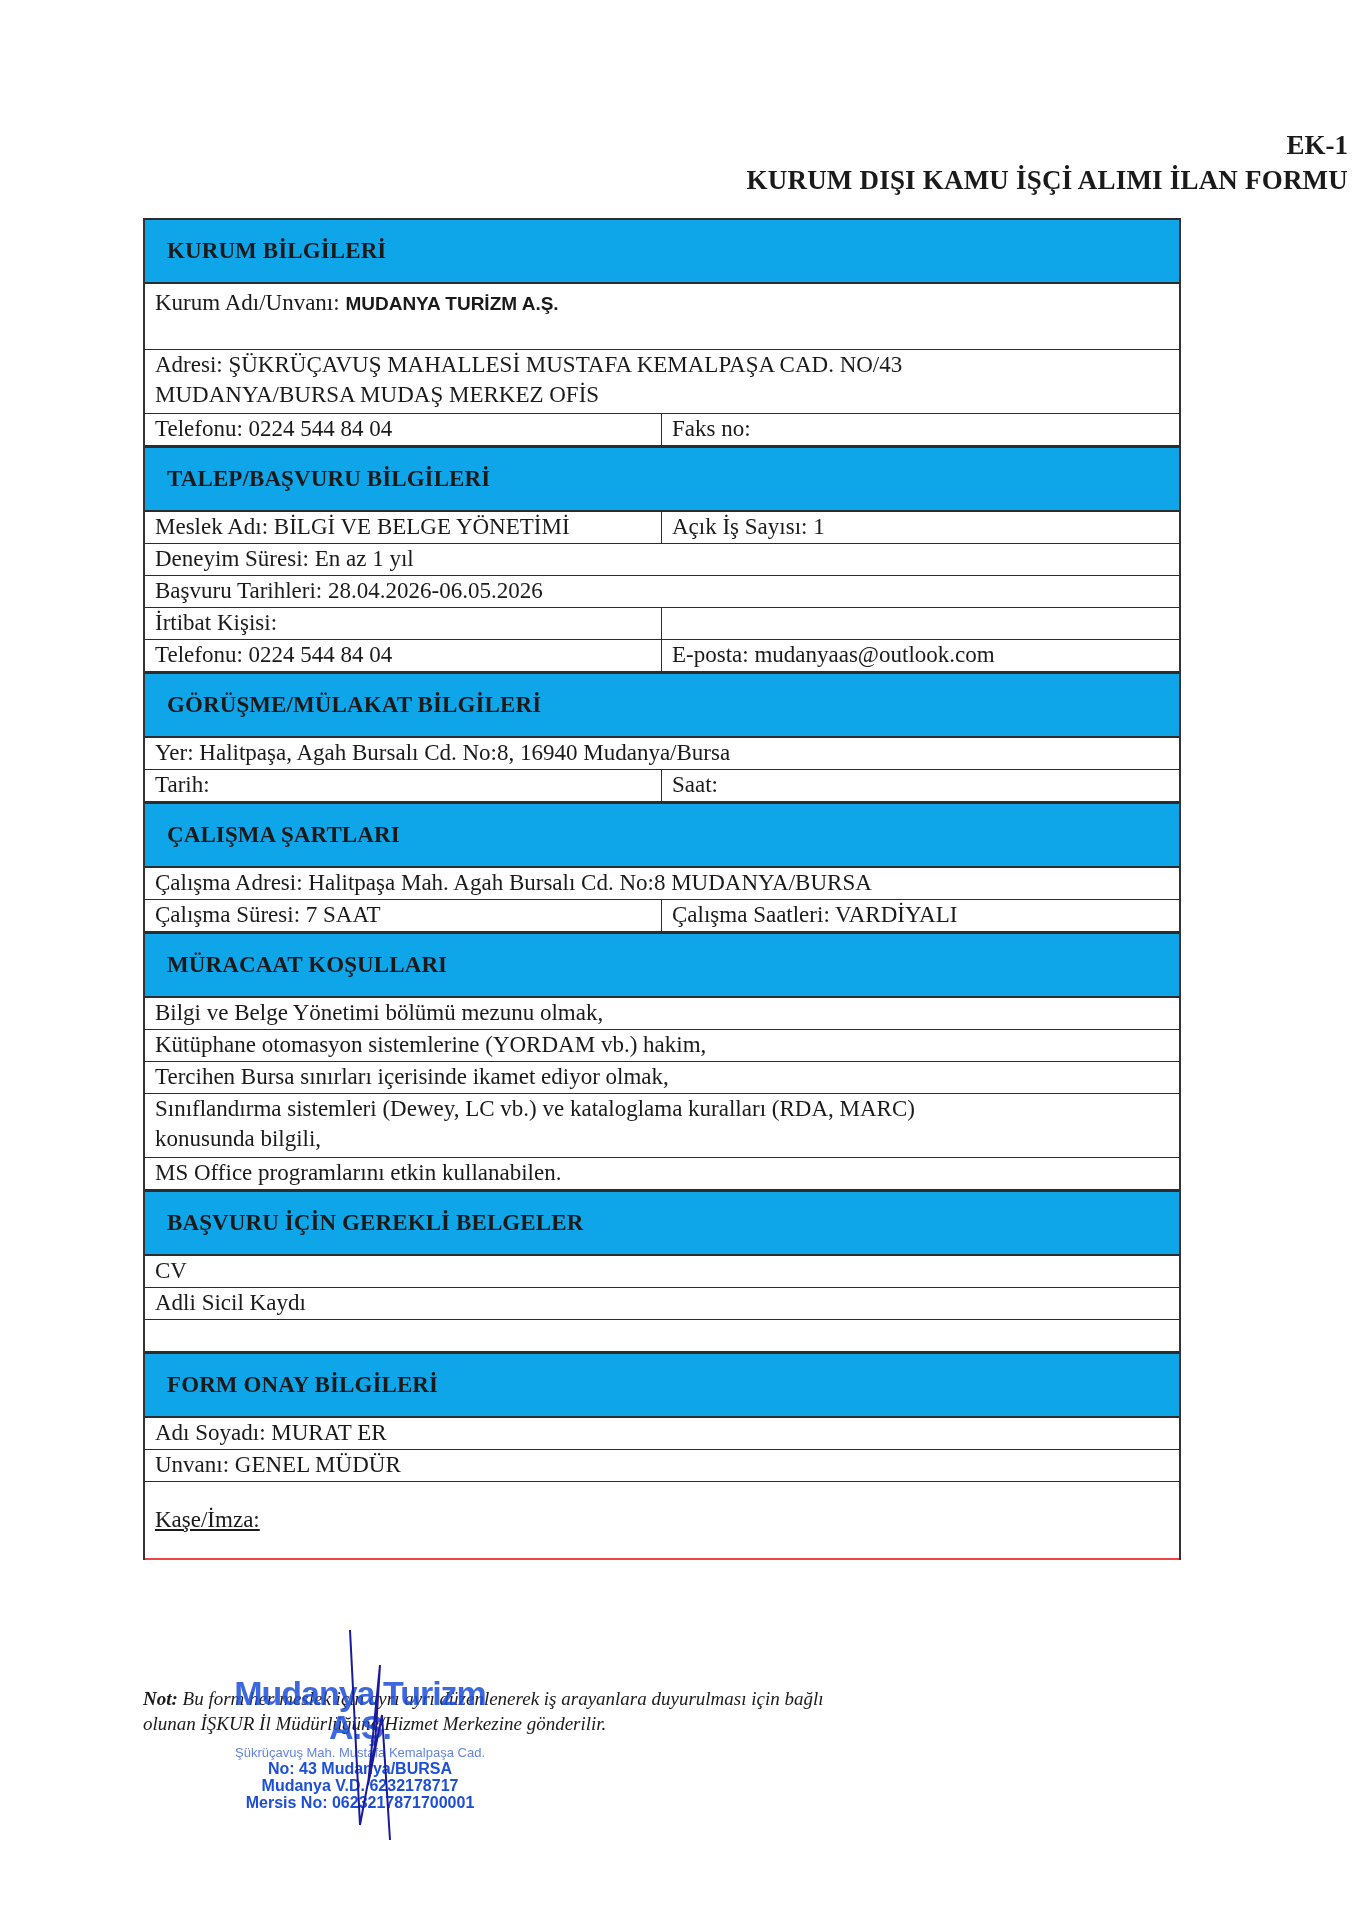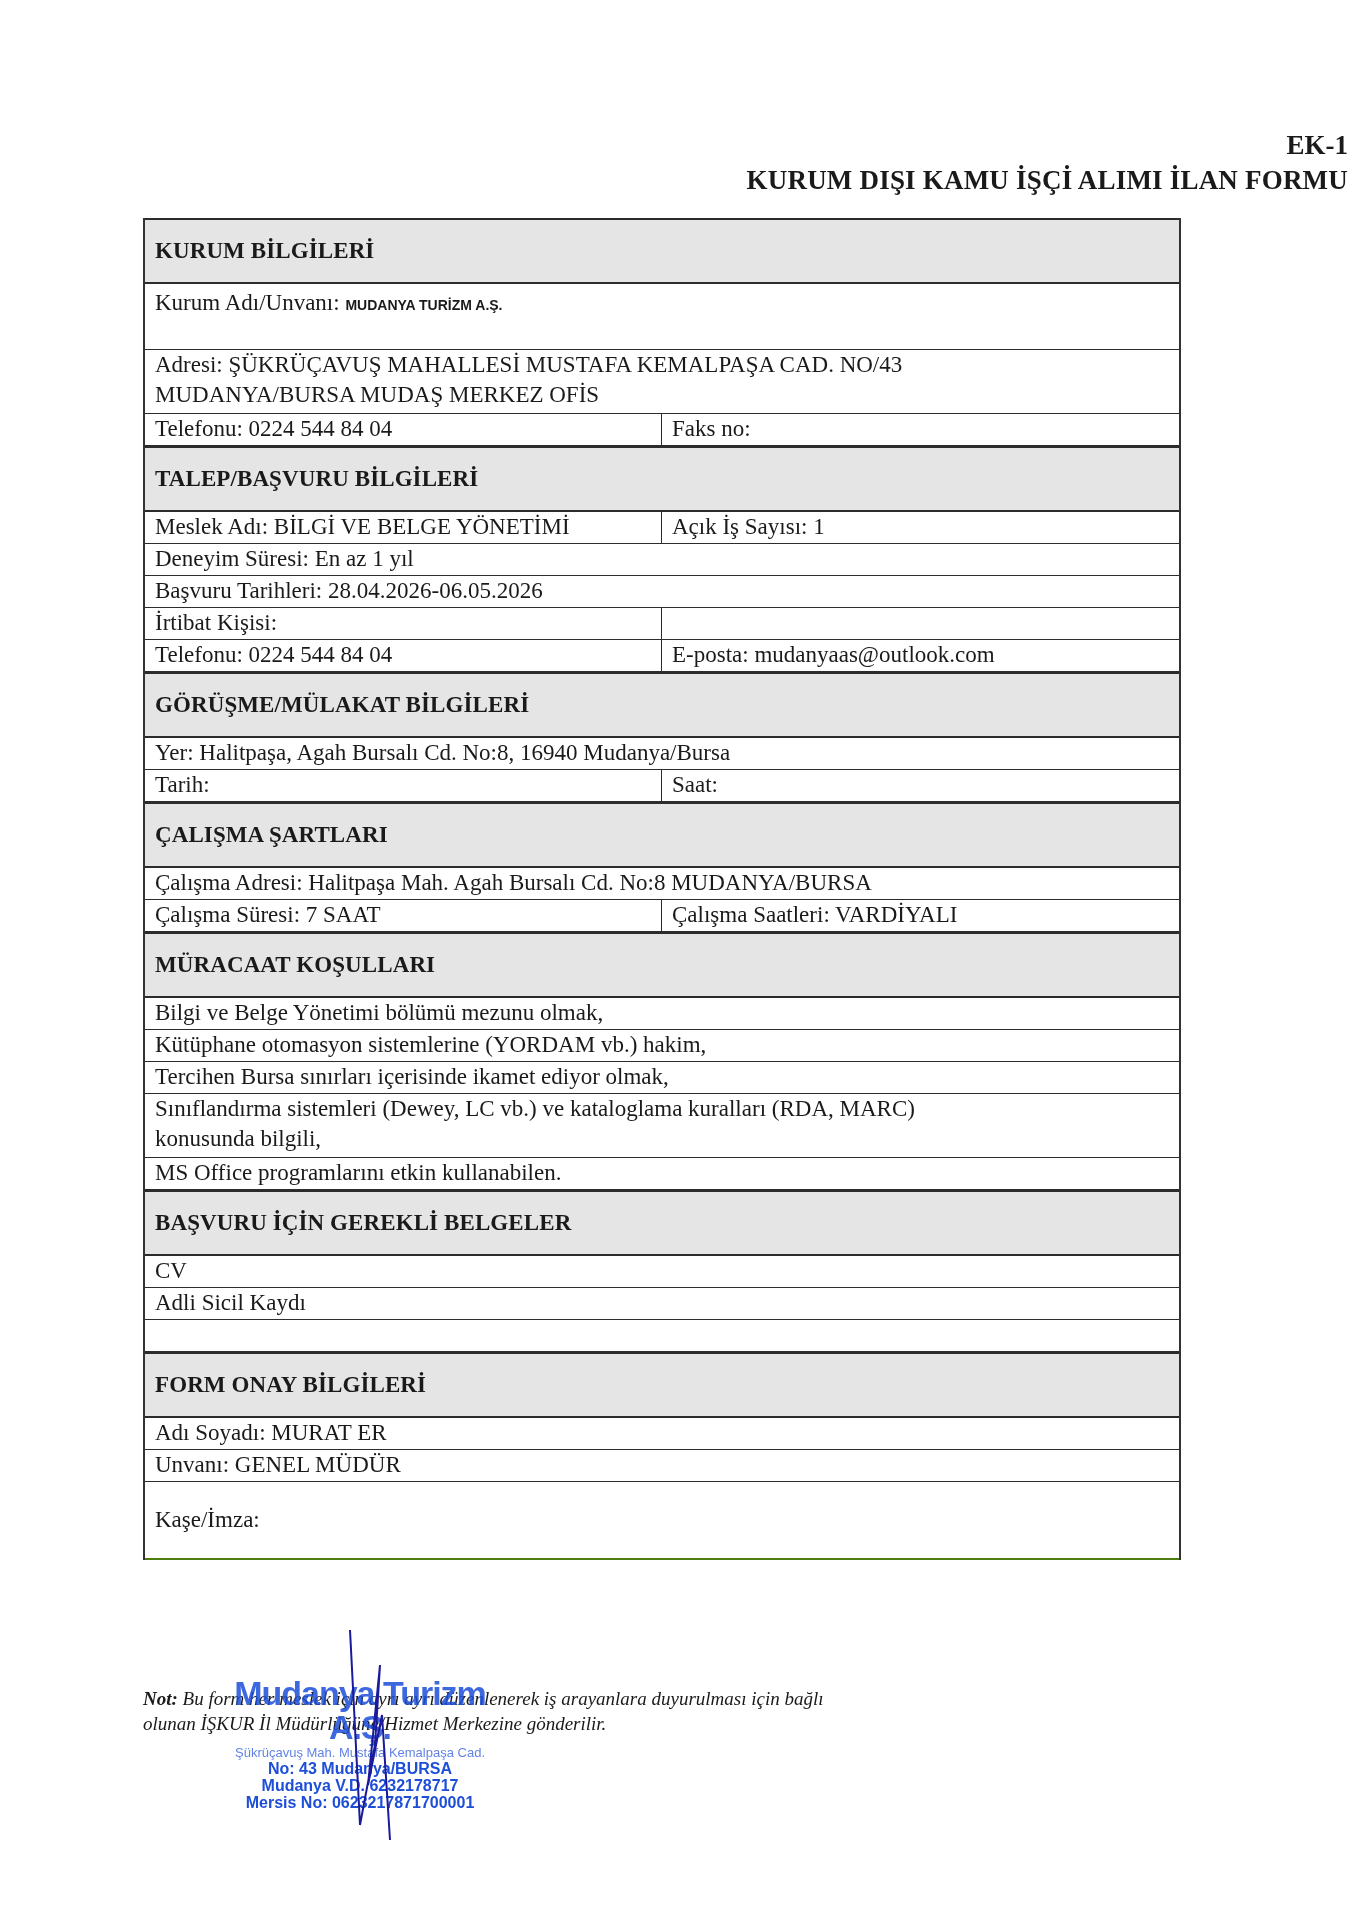--- a/index.html
+++ b/index.html
@@ -4,30 +4,30 @@
 <style>
   html, body { margin: 0; padding: 0; background: #ffffff; }
   body { width: 1358px; height: 1920px; position: relative; overflow: hidden;
          font-family: "Liberation Serif", "DejaVu Serif", serif; color: #1a1a1a; }
   .title-block { position: absolute; top: 128px; left: 0; width: 1320px; text-align: right; padding-left: 28px; }
   .title-block .ek { font-size: 27px; font-weight: bold; line-height: 34px; }
   .title-block .main { font-size: 27px; font-weight: bold; line-height: 36px; letter-spacing: 0.2px; }
 
   .form { position: absolute; left: 143px; top: 218px; width: 1034px;
           border-left: 2px solid #333; border-right: 2px solid #333; }
-  .sec-head { background: #e5e5e5; height: 66px; border-top: 2px solid #2c2c2c; border-bottom: 2px solid #2c2c2c;
-              display: flex; align-items: center; padding-left: 10px; box-sizing: border-box;
+  .sec-head { background: #0ea5e9; height: 66px; border-top: 2px solid #2c2c2c; border-bottom: 2px solid #2c2c2c;
+              display: flex; align-items: center; padding-left: 22px; box-sizing: border-box;
               font-weight: bold; font-size: 23px; letter-spacing: 0.1px; }
   .row { border-bottom: 1.5px solid #2c2c2c; box-sizing: border-box; display: flex;
          font-size: 23px; line-height: 30px; }
   .row .cell { padding: 0 10px; box-sizing: border-box; }
   .row .full { width: 100%; }
   .row .left { width: 517px; border-right: 1.5px solid #2c2c2c; }
   .row .right { flex: 1; }
-  .bold-sans { font-family: "Liberation Sans", sans-serif; font-weight: bold; font-size: 14px; }
+  .bold-sans { font-family: "Liberation Sans", sans-serif; font-weight: bold; font-size: 19px; }
   .h-tall { height: 66px; }
   .h-2 { height: 64px; }
   .h-1 { height: 32px; }
   .h-sig { height: 78px; align-items: center; }
 
   .note { position: absolute; left: 143px; top: 1686px; width: 1060px; font-style: italic;
           font-size: 19px; line-height: 25px; }
   .note b { font-weight: bold; }
 
   .stamp { position: absolute; left: 210px; top: 1676px; width: 300px; font-family: "Liberation Sans", sans-serif;
@@ -132,21 +132,21 @@
     <div class="cell full"></div>
   </div>
 
   <div class="sec-head">FORM ONAY BİLGİLERİ</div>
   <div class="row h-1">
     <div class="cell full">Adı Soyadı: MURAT ER</div>
   </div>
   <div class="row h-1">
     <div class="cell full">Unvanı: GENEL MÜDÜR</div>
   </div>
-  <div class="row h-sig" style="border-bottom:2px solid #4d7c0f;">
+  <div class="row h-sig" style="border-bottom:2px solid #ef4444;text-decoration:underline;">
     <div class="cell full">Kaşe/İmza:</div>
   </div>
 </div>
 
 <div class="note">
   <div><b>Not:</b><span> Bu form her meslek için ayrı ayrı düzenlenerek iş arayanlara duyurulması için bağlı</span></div>
   <div>olunan İŞKUR İl Müdürlüğüne/Hizmet Merkezine gönderilir.</div>
 </div>
 
 <div class="stamp">

